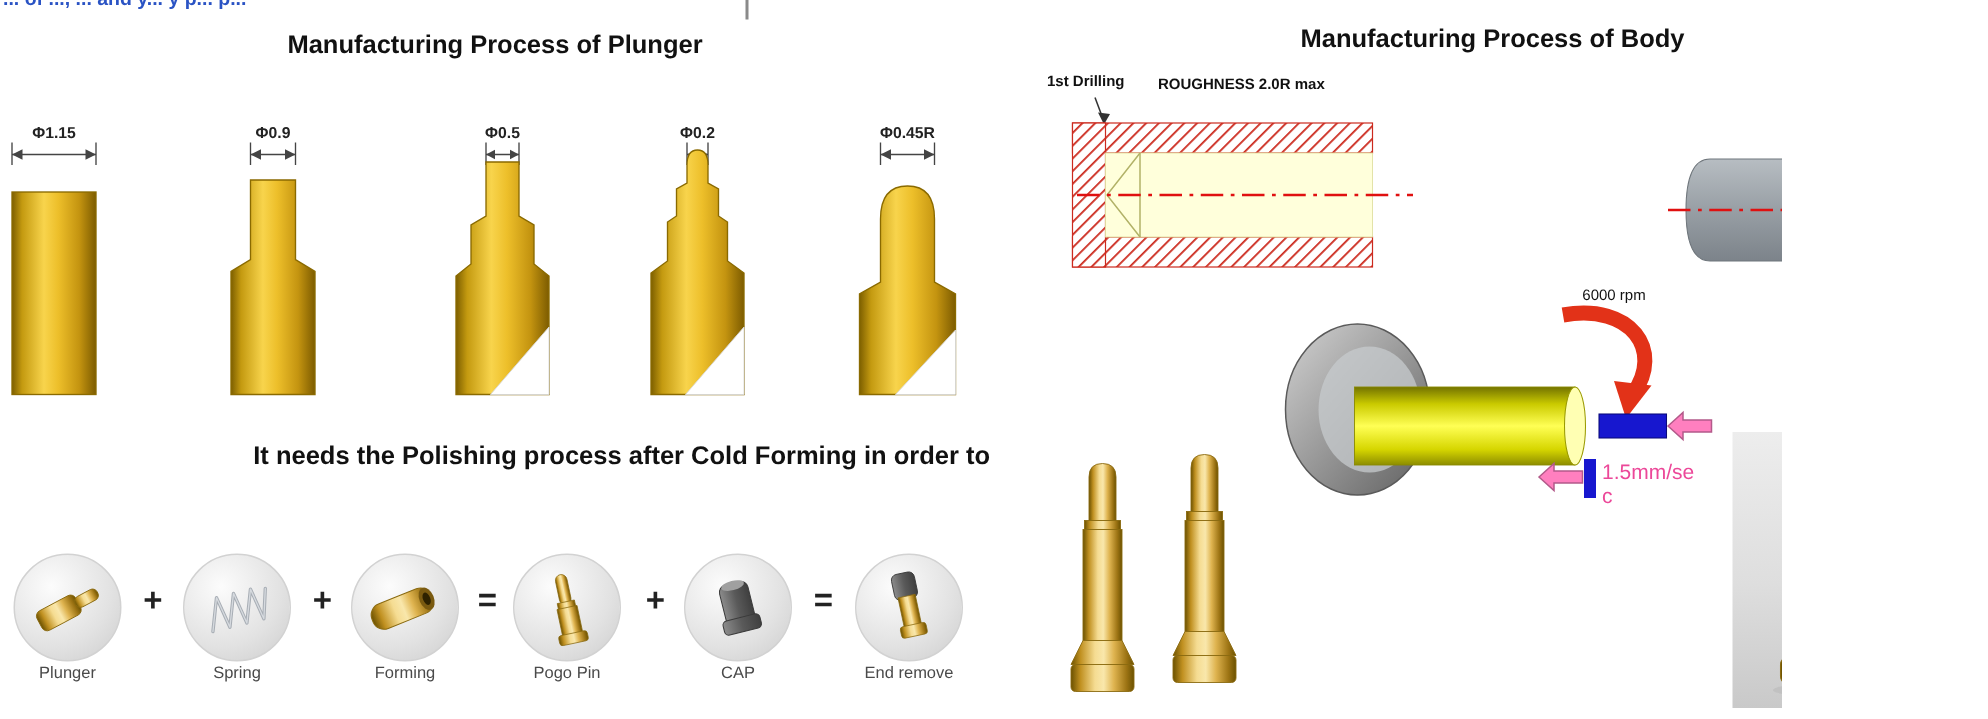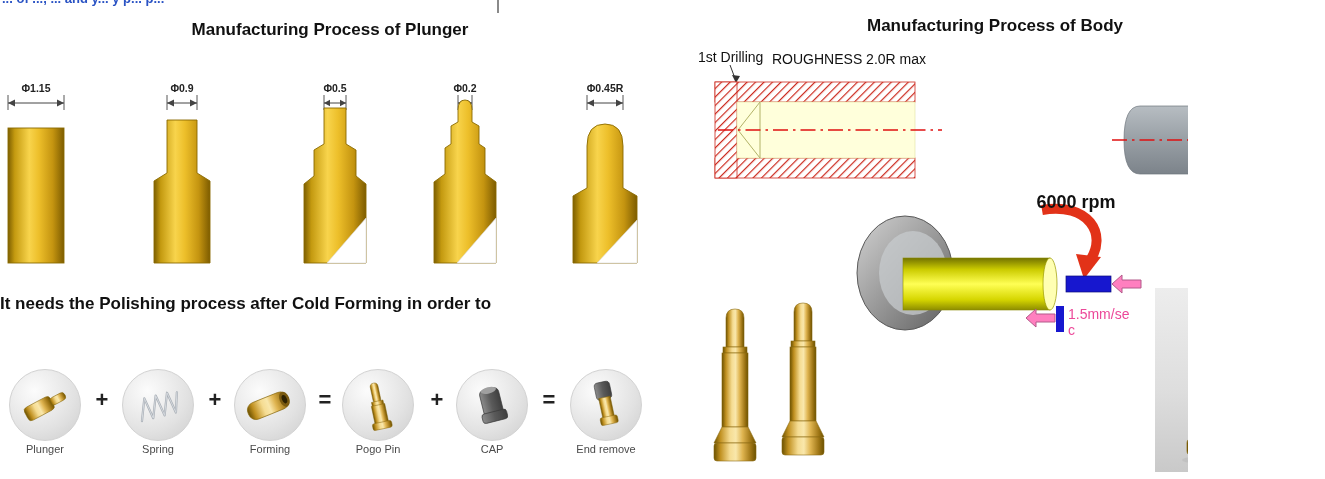--- a/index.html
+++ b/index.html
@@ -1,32 +1,32 @@
 <!DOCTYPE html>
 <html><head>
 <meta charset="utf-8">
 <style>
   * { margin:0; padding:0; box-sizing:border-box; }
   body { background:#fff; font-family:"Liberation Sans","DejaVu Sans",sans-serif; }
   #canvas { position:relative; width:1188px; height:479px; background:#fff; overflow:hidden; }
   .abs { position:absolute; }
   .title { font-weight:bold; font-size:17px; color:#111; text-align:center; }
-  .note { font-weight:bold; font-size:17px; color:#111; text-align:left; line-height:23px; }
+  .note { font-weight:bold; font-size:17px; color:#111; text-align:right; line-height:23px;padding-left:13px; }
   .stage-svg { position:absolute; top:78px; width:120px; height:190px; }
   .dim-label { font-size:10.5px; font-weight:bold; fill:#222; text-anchor:middle; }
   .circle {
     position:absolute; top:369px; width:72px; height:72px; border-radius:50%;
     background:radial-gradient(circle at 35% 30%, #fcfcfc, #e2e2e2 60%, #cfcfcf 95%);
     border:1px solid #d2d2d2;
   }
   .op { position:absolute; top:387px; width:24px; text-align:center;
         font-size:22px; font-weight:bold; color:#222; }
   .comp-label { position:absolute; top:443px; width:100px; text-align:center;
         font-size:11px; color:#4a4a4a; }
-  .small-bold { font-weight:normal; font-size:14px; color:#111; }
+  .small-bold { font-weight:bold; font-size:10px; color:#111; }
   .clip-top { position:absolute; left:2px; top:0; width:520px; height:8px; overflow:hidden; }
   .clip-top span { display:block; margin-top:-9px; color:#2a53c4; font-weight:bold; font-size:13px; white-space:nowrap; }
   .photo-box {
     position:absolute; left:1155px; top:288px; width:138px; height:184px;
     background:linear-gradient(180deg,#ededed 0%,#dedede 55%,#c9c9c9 100%);
   }
 </style>
 </head>
 <body>
 
@@ -243,21 +243,21 @@
     <rect x="58" y="68" width="147" height="52" fill="url(#cylYellow)" stroke="#8a8a00" stroke-width="0.6"></rect>
     <ellipse cx="205" cy="94" rx="7" ry="26" fill="#ffffb3" stroke="#9a9a00" stroke-width="0.7"></ellipse>
     <path d="M197,20 C243,12 264,44 244,72" fill="none" stroke="#e23218" stroke-width="10"></path>
     <polygon points="231,64 256,67 239,89" fill="#e23218"></polygon>
     <rect x="221" y="86" width="45" height="16" fill="#1717cf" stroke="#0b0b7a" stroke-width="0.7"></rect>
     <polygon points="267,94 277,85 277,90 296,90 296,98 277,98 277,103" fill="#ff7fbf" stroke="#b35a8a" stroke-width="1"></polygon>
     <polygon points="181,128 191,119 191,124 210,124 210,132 191,132 191,137" fill="#ff7fbf" stroke="#b35a8a" stroke-width="1"></polygon>
     <rect x="211" y="116" width="8" height="26" fill="#1717cf"></rect>
   </svg>
 
-  <div class="abs" style="left:1031px;top:192px;width:90px;text-align:center;font-weight:bold;font-size:18px;color:#111;">6000 rpm</div>
+  <div class="abs" style="left:1031px;top:192px;width:90px;text-align:center;font-weight:normal;font-size:10px;color:#111;">6000 rpm</div>
   <div class="abs" style="left:1068px;top:306px;width:72px;font-weight:normal;font-size:14px;color:#ec4899;line-height:16px;">
     <div>1.5mm/se</div>
     <div>c</div>
   </div>
 
   <svg class="abs" style="left:695px;top:295px;" width="150" height="175" viewBox="0 0 150 175">
 
     <g>
       <path d="M31,52 L31,23 Q31,14 40,14 Q49,14 49,23 L49,52 Z" fill="url(#pinGold)" stroke="#8a6a10" stroke-width="0.6"></path>
       <rect x="28" y="52" width="24" height="6" fill="url(#pinGold)" stroke="#8a6a10" stroke-width="0.6"></rect>

